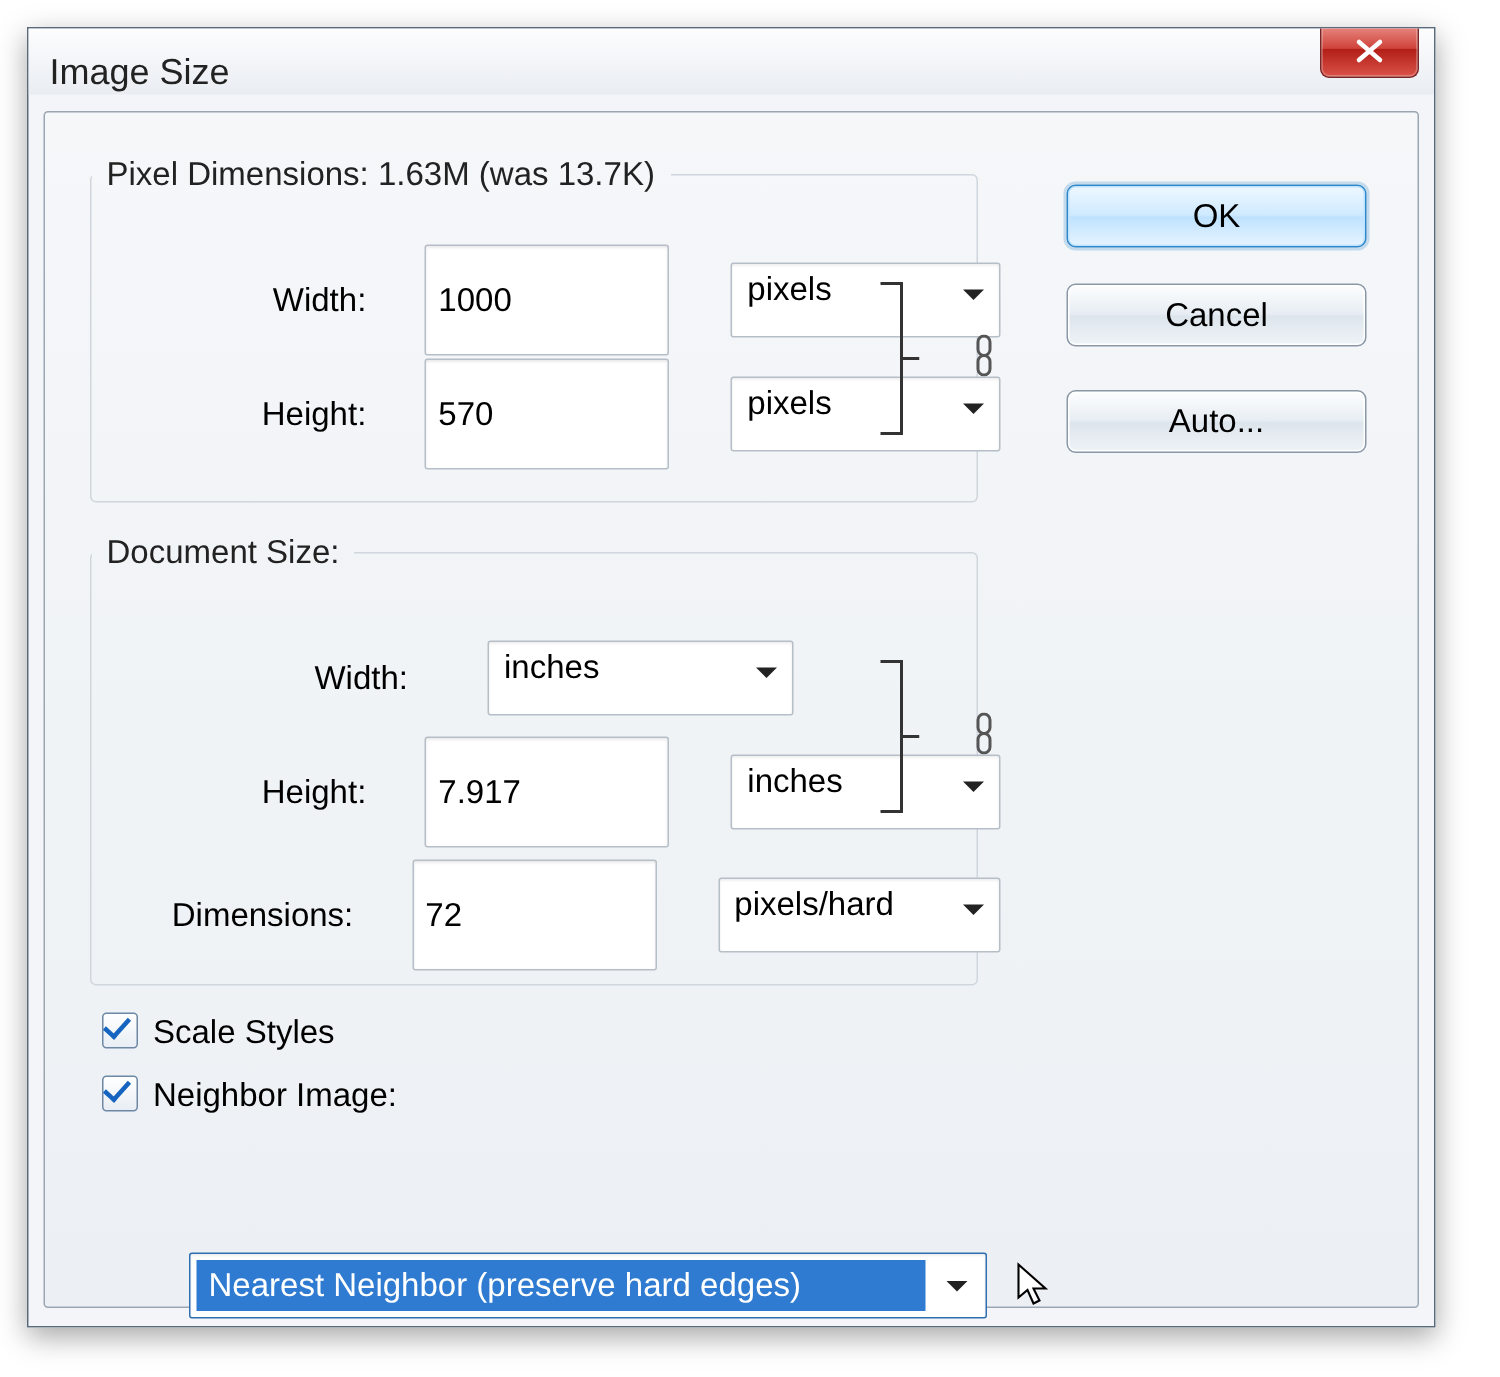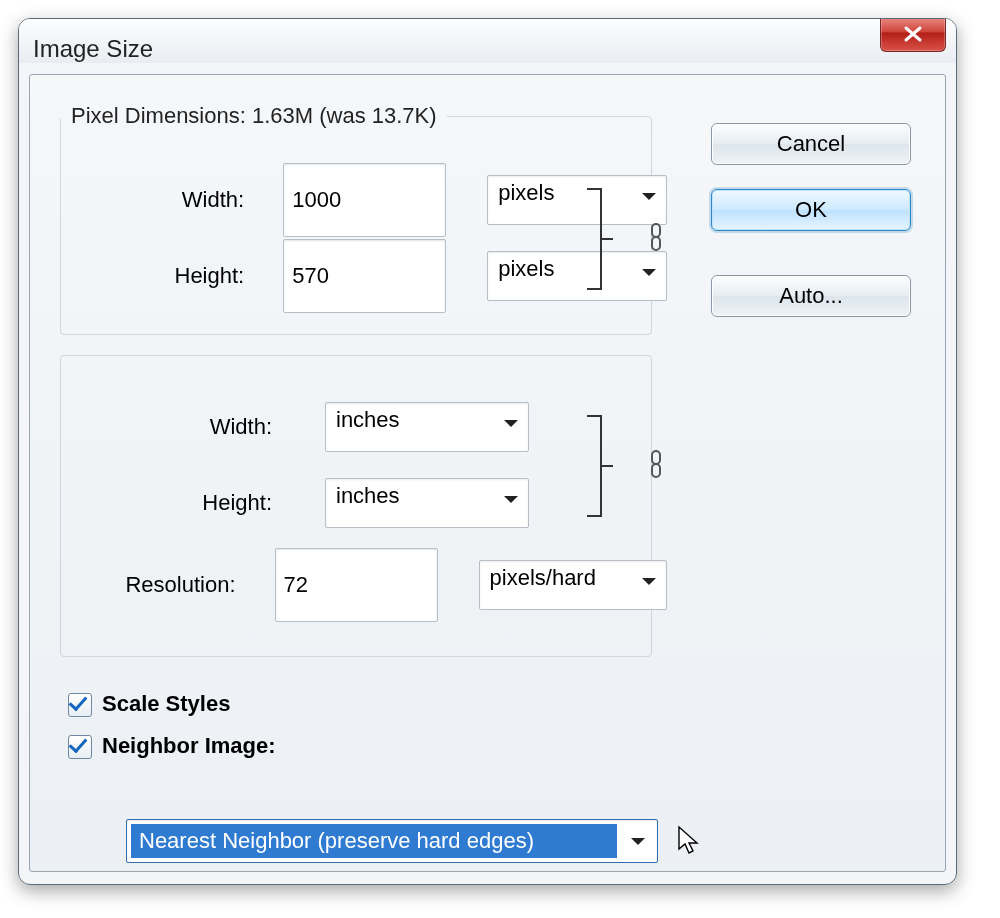--- a/index.html
+++ b/index.html
@@ -1,18 +1,18 @@
 <!DOCTYPE html>
 <html><head>
 <meta charset="utf-8">
 <style>
   html,body{margin:0;padding:0;width:1000px;height:918px;background:#fff;font-family:"Segoe UI",Tahoma,Arial,sans-serif;font-size:22px;color:#000;}
   .backdrop{position:absolute;inset:0;background:#fff;}
   .window{position:absolute;left:18px;top:18px;width:937px;height:865px;
-    border:1px solid #5a6a7a;border-radius:12px;
+    border:1px solid #5a6a7a;border-radius:0;
     background:linear-gradient(#fbfcfd,#eef2f6 40px,#f3f5f8 40px,#f3f5f8);
     box-shadow:0 6px 18px rgba(0,0,0,.35);overflow:hidden;}
   
   .titlebar{height:38px;display:flex;align-items:flex-end;padding:6px 14px 0 14px;
     background:linear-gradient(#fdfdfe,#e9edf2);}
   .titlebar span{font-size:24px;color:#222;}
   .closebtn{position:absolute;top:-2px;right:10px;width:64px;height:34px;border:1px solid #7b2626;border-top:none;border-radius:0 0 6px 6px;
     background:linear-gradient(#e88b84,#cf433a 45%,#b21e16 46%,#d95249);box-shadow:inset 0 0 0 1px rgba(255,255,255,.25);
     display:flex;align-items:center;justify-content:center;cursor:default;}
   .closebtn svg{display:block}
@@ -38,25 +38,25 @@
   .chain svg{display:block}
   
   .rbuttons{position:absolute;right:34px;top:48px;width:200px;}
   .btn{display:block;width:200px;height:42px;margin-bottom:24px;border:1px solid #8a97a6;border-radius:6px;
     background:linear-gradient(#fdfefe,#e7edf3 48%,#dde5ec 52%,#eef3f7);font:inherit;font-size:22px;cursor:default;
     box-shadow:inset 0 0 0 1px #fff;}
   .btn.primary{border-color:#2f87c8;box-shadow:inset 0 0 0 1px #bfe4ff, 0 0 0 2px rgba(47,135,200,.25);
     background:linear-gradient(#eef8ff,#cfeaff 48%,#bfe2ff 52%,#e6f4ff);}
   
   .checks{position:absolute;left:38px;top:600px;}
-  .chk{display:flex;align-items:flex-end;height:42px;font-size:22px;font-weight:bold;}
+  .chk{display:flex;align-items:flex-start;height:42px;font-size:22px;}
   .chkbox{width:22px;height:22px;border:1px solid #6d88a5;border-radius:3px;margin-right:10px;background:linear-gradient(#fff,#e8eef4);position:relative;}
   .chkbox.checked:after{content:"";position:absolute;left:4px;top:-1px;width:7px;height:14px;border:solid #1565c0;border-width:0 3px 3px 0;transform:rotate(42deg);}
   
-  .resample-row{position:absolute;left:96px;top:744px;display:flex;align-items:center;text-align:center;}
+  .resample-row{position:absolute;left:96px;top:760px;display:flex;align-items:center;text-align:center;}
   .resample-sel{position:relative;width:530px;height:42px;border:1px solid #2f6fb0;border-radius:2px;background:#fff;box-shadow:inset 0 1px 2px rgba(0,0,0,.08);overflow:hidden;}
   .resample-sel .hilite{position:absolute;left:4px;top:4px;right:40px;bottom:4px;background:#2f7bd1;color:#fff;display:flex;align-items:center;padding:0 8px;font-size:22px;}
   .resample-sel:after{content:"";position:absolute;right:12px;top:18px;border:7px solid transparent;border-top-color:#222;}
   .cursor{margin-left:18px;}
 </style>
 </head>
 <body>
 
 <div class="backdrop"></div>
 
@@ -66,23 +66,23 @@
   </div>
   <div class="closebtn">
     <svg width="24" height="20" viewBox="0 0 24 20">
       <path d="M5 4 L19 16 M19 4 L5 16" stroke="#fff" stroke-width="3" stroke-linecap="round"></path>
     </svg>
   </div>
 
   <div class="client">
 
     <div class="rbuttons">
+      <button class="btn primary">OK</button>
       <button class="btn">Cancel</button>
-      <button class="btn primary">OK</button>
-      <button class="btn" style="margin-top:44px">Auto...</button>
+      <button class="btn" style="margin-top:29px">Auto...</button>
     </div>
 
     <fieldset class="fs1">
       <legend>Pixel Dimensions:  1.63M (was 13.7K)</legend>
       <div class="row" style="top:46px">
         <span class="lbl">Width:</span>
         <input class="txt" value="1000" style="">
         <div class="sel"><span>pixels</span></div>
       </div>
       <div class="row" style="top:122px">
@@ -97,30 +97,32 @@
       </div>
       <div class="chain" style="top:94px">
         <svg width="14" height="28" viewBox="0 0 14 28">
           <rect x="3" y="1" width="8" height="13" rx="4" fill="none" stroke="#555" stroke-width="2"></rect>
           <rect x="3" y="14" width="8" height="13" rx="4" fill="none" stroke="#555" stroke-width="2"></rect>
         </svg>
       </div>
     </fieldset>
 
     <fieldset class="fs2">
+      <legend>Document Size:</legend>
       <div class="row" style="top:46px">
         <span class="lbl">Width:</span>
         <div class="sel"><span>inches</span></div>
       </div>
       <div class="row" style="top:122px">
         <span class="lbl">Height:</span>
+        <input class="txt" value="7.917" style="">
         <div class="sel"><span>inches</span></div>
       </div>
       <div class="row" style="top:204px">
-        <span class="lbl">Resolution:</span>
+        <span class="lbl">Dimensions:</span>
         <input class="txt" value="72" style="">
         <div class="sel" style="width:190px"><span>pixels/hard</span></div>
       </div>
       <div class="bracket" style="top:56px;height:104px">
         <svg width="30" height="108" viewBox="0 0 30 108">
             <path d="M4 4 H18 V104 H4 M18 54 H30" fill="none" stroke="#333" stroke-width="2"></path>
           </svg>
       </div>
       <div class="chain" style="top:94px">
         <svg width="14" height="28" viewBox="0 0 14 28">

